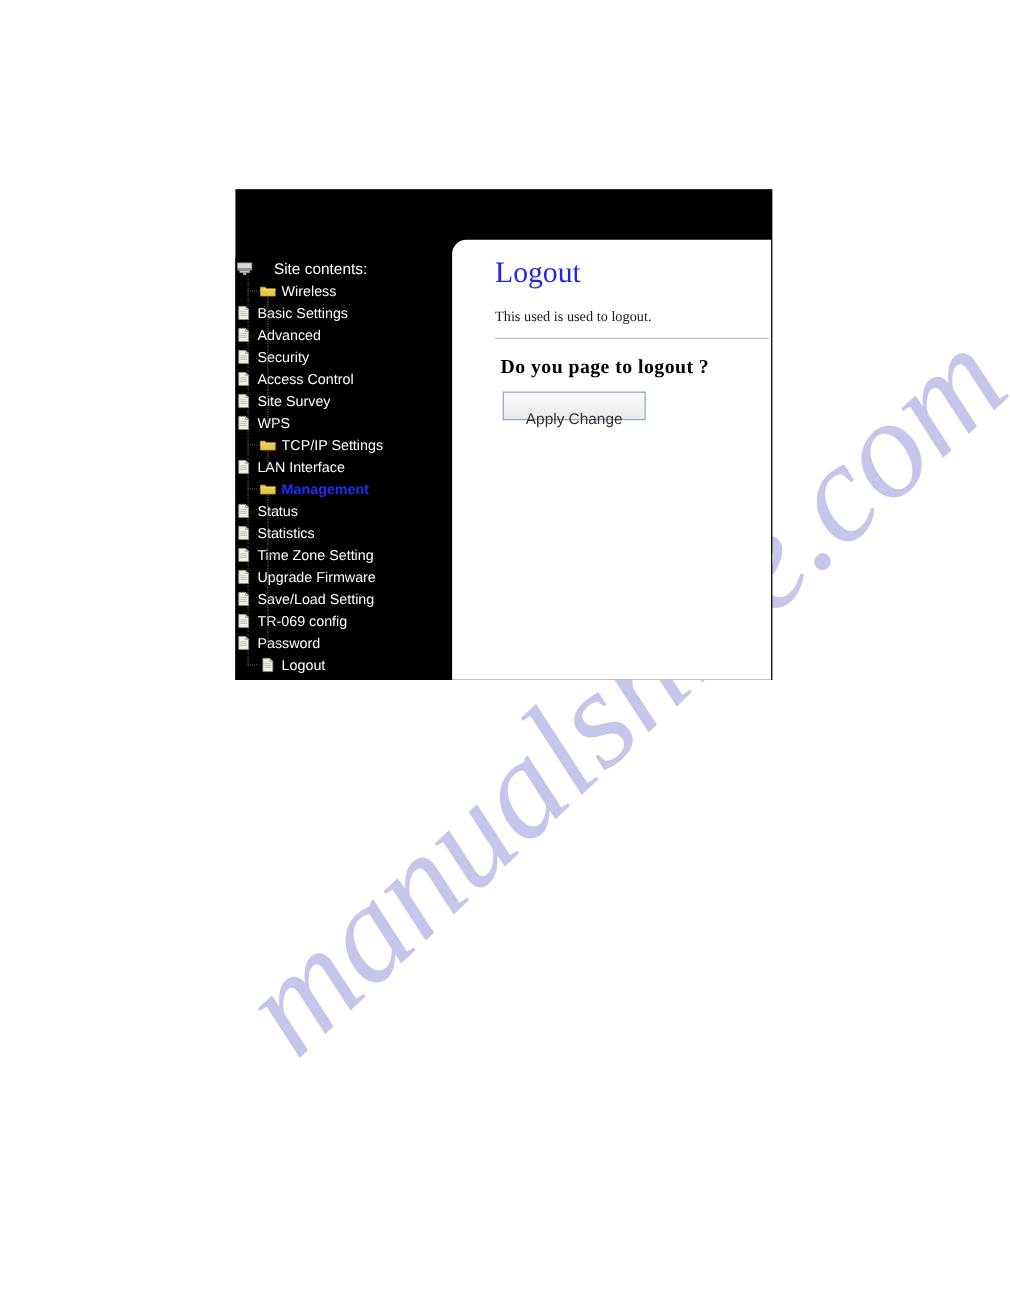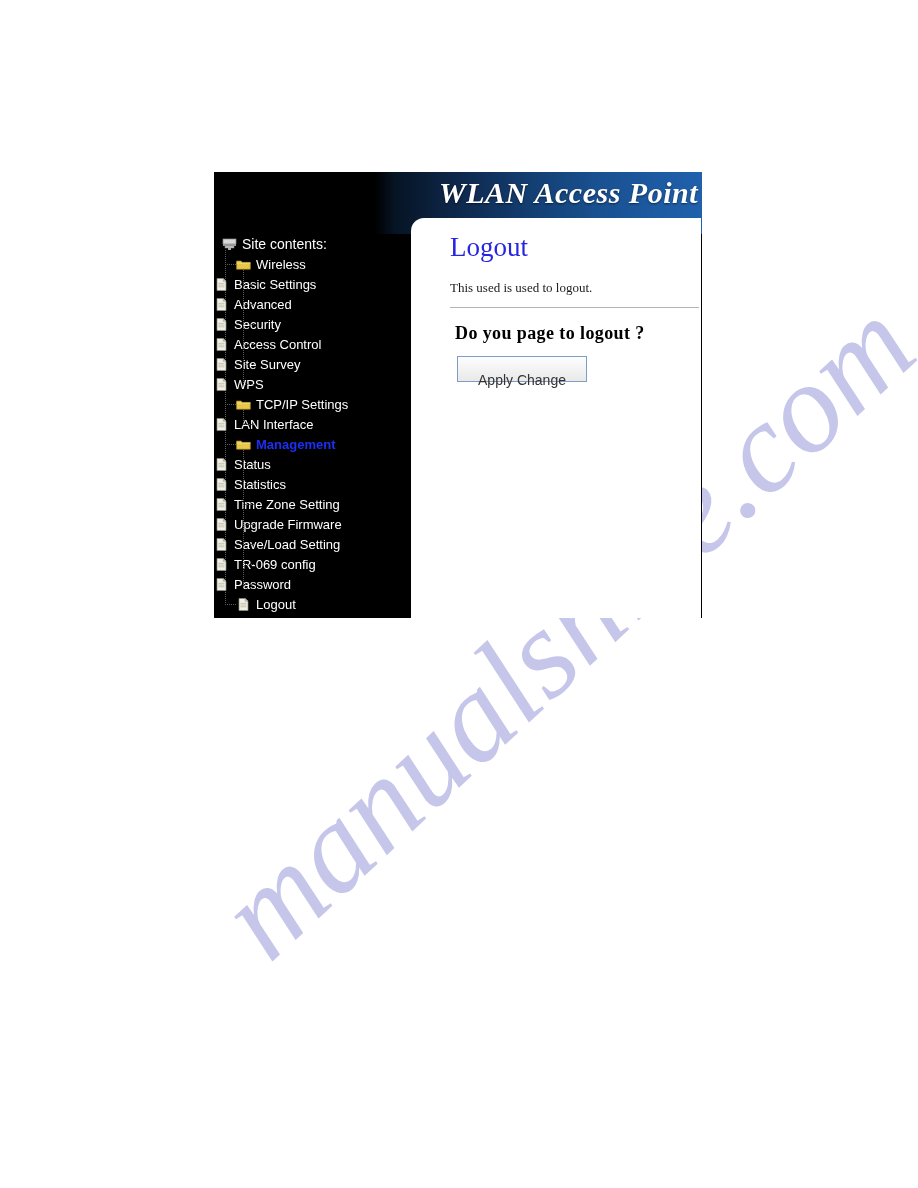--- a/index.html
+++ b/index.html
@@ -104,21 +104,21 @@
     height: 20px;
     position: relative;
     white-space: nowrap;
   }
   .tree-label {
     color: #ffffff;
     font-family: "Liberation Sans", sans-serif;
     font-size: 13px;
     line-height: 13px;
   }
-  .tree-row.level-0 { padding-left: 8px; }
+  .tree-row.level-0 { padding-left: 1px; gap: 14px; }
   .tree-row.level-1 { padding-left: 22px; }
   .tree-row.level-2 { }
 
   .tree-row.selected .tree-label {
     color: #1d2ff5;
     font-weight: bold;
   }
   .tree-row.root .tree-label {
     font-size: 14px;
   }
@@ -216,23 +216,20 @@
 </style>
 </head>
 <body>
 
 <div id="watermark-layer">
   <div class="watermark-text" id="watermark-a">manualshive.com</div>
 </div>
 
 <div id="device-ui">
 
-  <div id="header-banner">
-    <div id="header-title">WLAN Access Point</div>
-  </div>
 
   <div id="sidebar">
     <div id="tree-root-holder">
         <div class="tree-row level-0 root">
           <span class="icon-slot">
             <svg width="15" height="15" viewBox="0 0 15 15">
               <rect x="1" y="2" width="13" height="5" fill="#d8d8d8" stroke="#8a8a8a" stroke-width="0.7"></rect>
               <rect x="1" y="7" width="13" height="2" fill="#9a9a9a"></rect>
               <rect x="3" y="9" width="9" height="2" fill="#c8c8c8" stroke="#8a8a8a" stroke-width="0.5"></rect>
               <rect x="6" y="11" width="3" height="2" fill="#b0b0b0"></rect>

